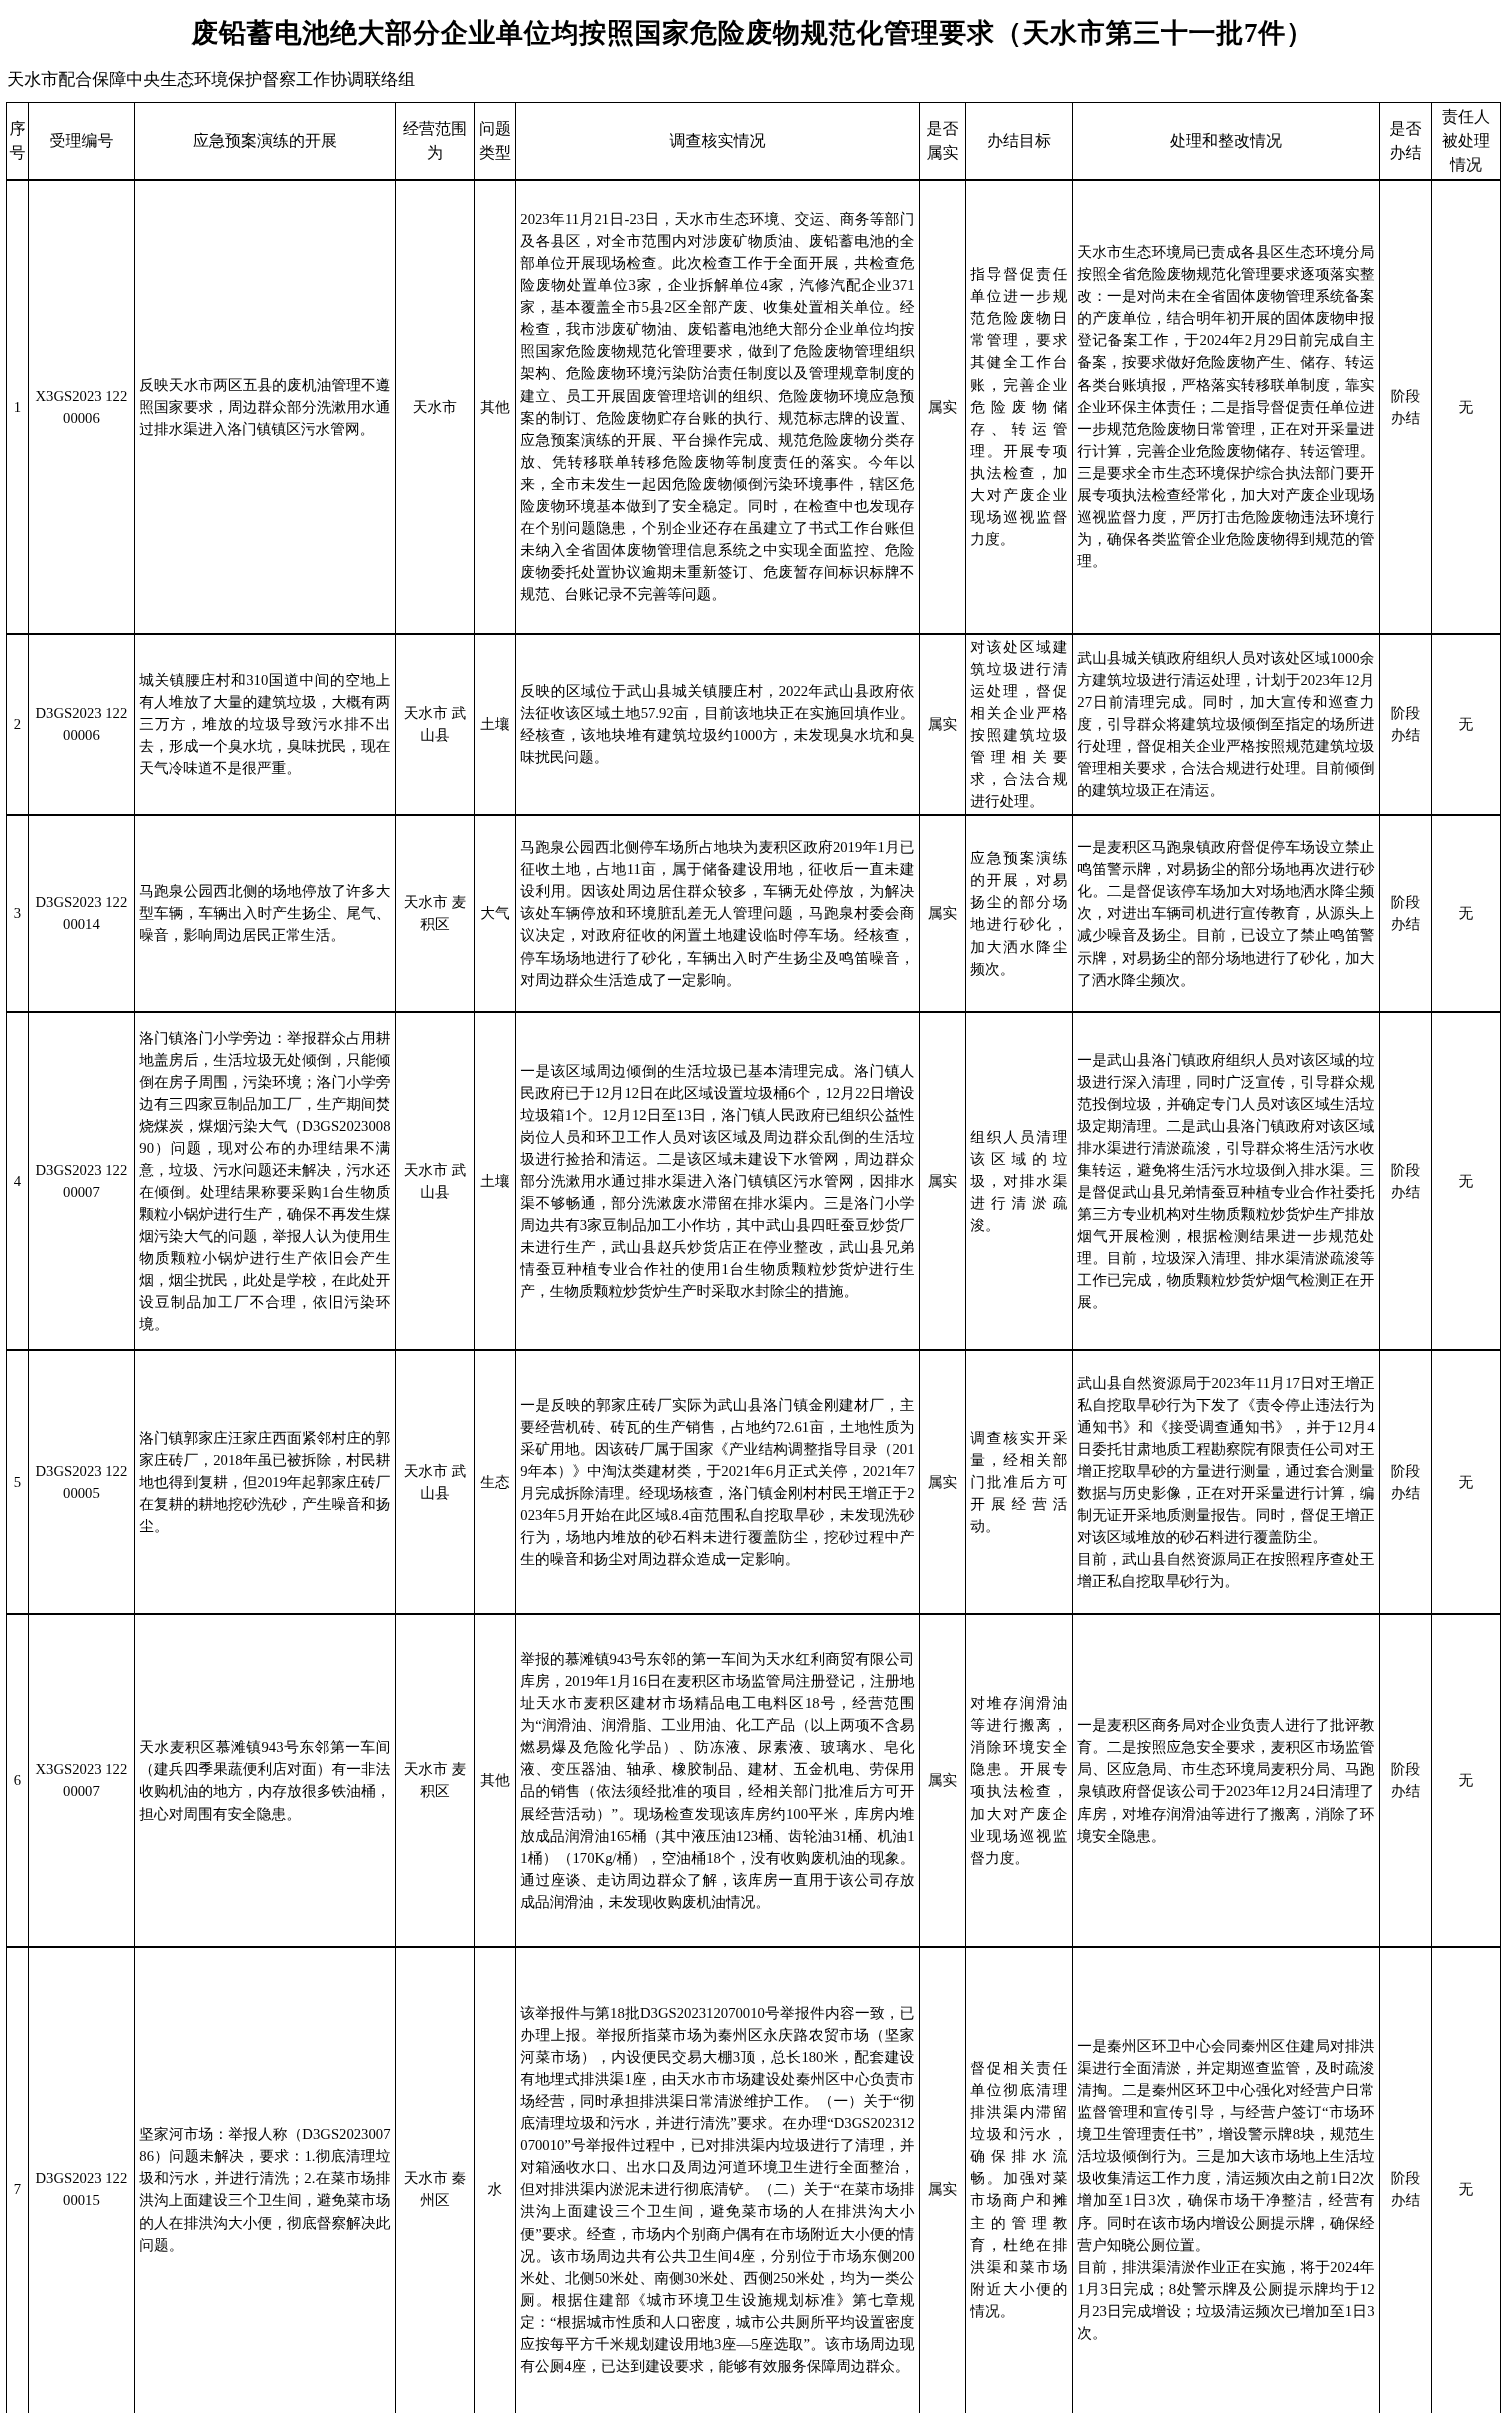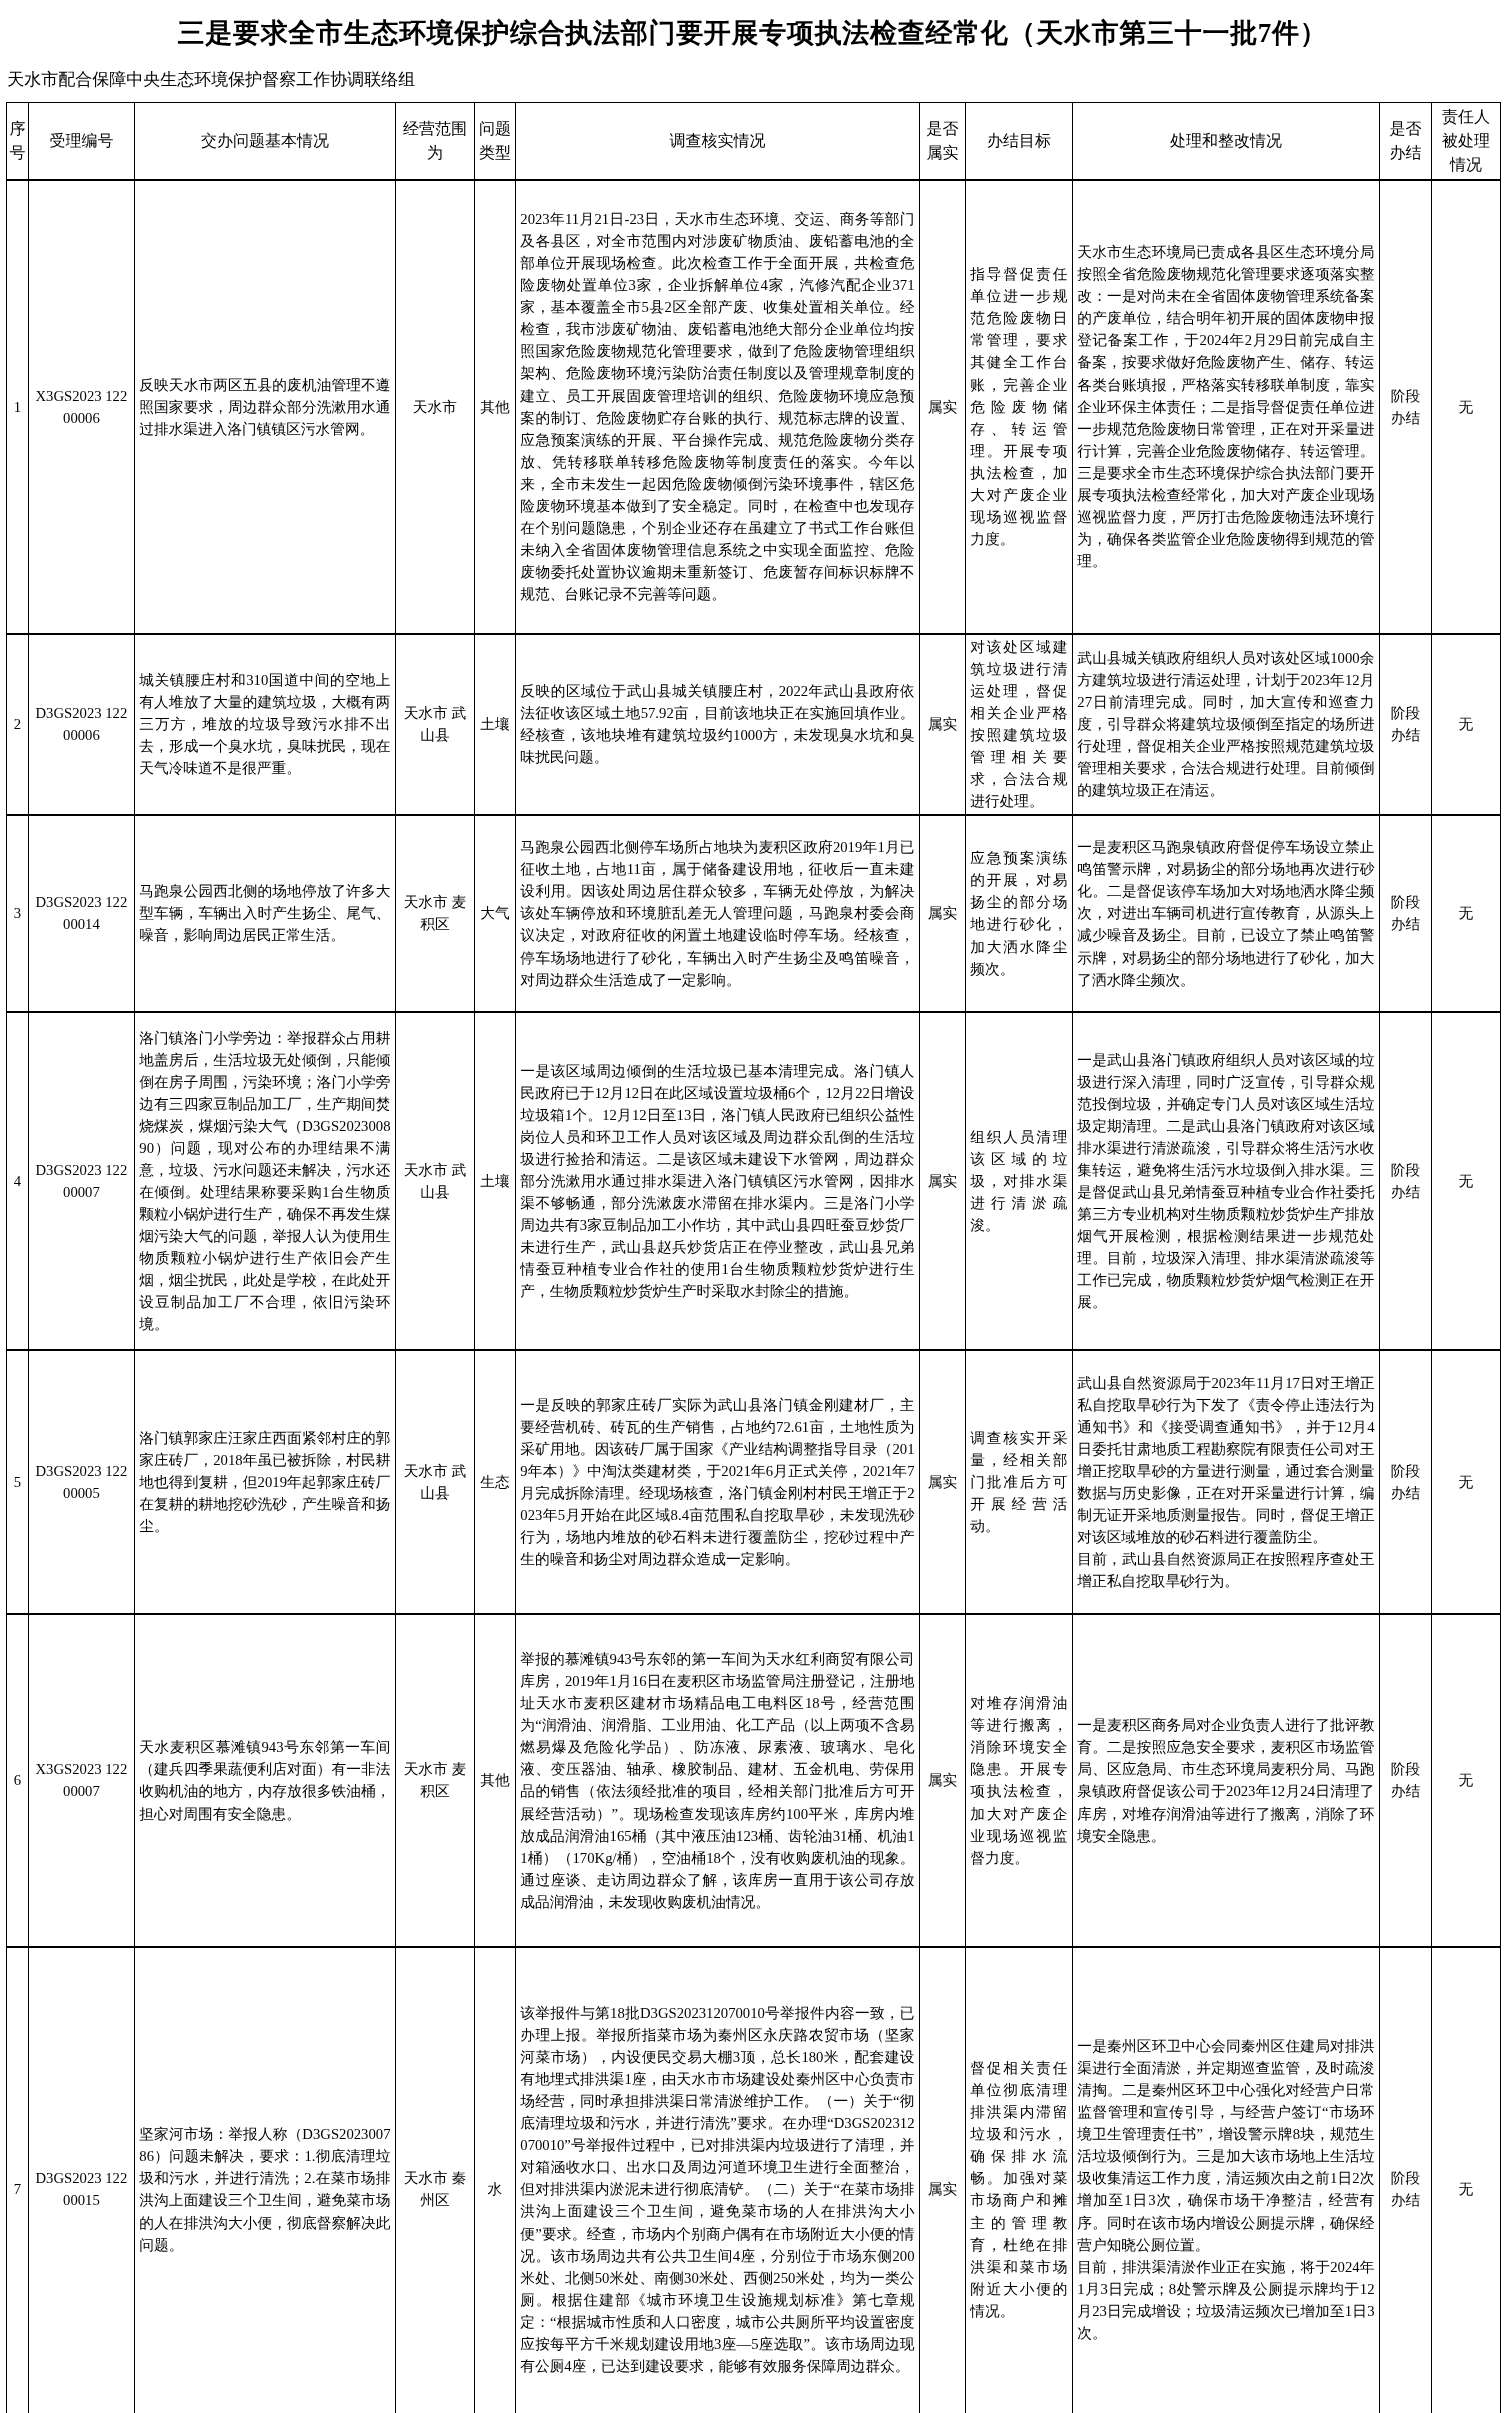--- a/index.html
+++ b/index.html
@@ -50,41 +50,41 @@
   td.long {
     text-align:justify;
     white-space:pre-wrap;
     margin-left:6px;
   }
 </style>
 </head>
 <body>
 
 <div class="page">
-  <div class="title">三是要求全市生态环境保护综合执法部门要开展专项执法检查经常化（天水市第三十一批7件）</div>
+  <div class="title">废铅蓄电池绝大部分企业单位均按照国家危险废物规范化管理要求（天水市第三十一批7件）</div>
   <div class="subtitle">天水市配合保障中央生态环境保护督察工作协调联络组</div>
   <table class="report">
     <colgroup>
         <col style="width: 22px;">
         <col style="width: 106px;">
         <col style="width: 261px;">
         <col style="width: 79px;">
         <col style="width: 41px;">
         <col style="width: 404px;">
         <col style="width: 46px;">
         <col style="width: 107px;">
         <col style="width: 307px;">
         <col style="width: 52px;">
         <col style="width: 69px;">
       </colgroup>
     <thead>
       <tr>
           <th>序号</th>
           <th>受理编号</th>
-          <th>交办问题基本情况</th>
+          <th>应急预案演练的开展</th>
           <th>经营范围为</th>
           <th>问题类型</th>
           <th>调查核实情况</th>
           <th>是否属实</th>
           <th>办结目标</th>
           <th>处理和整改情况</th>
           <th>是否办结</th>
           <th>责任人被处理情况</th>
         </tr>
     </thead>

